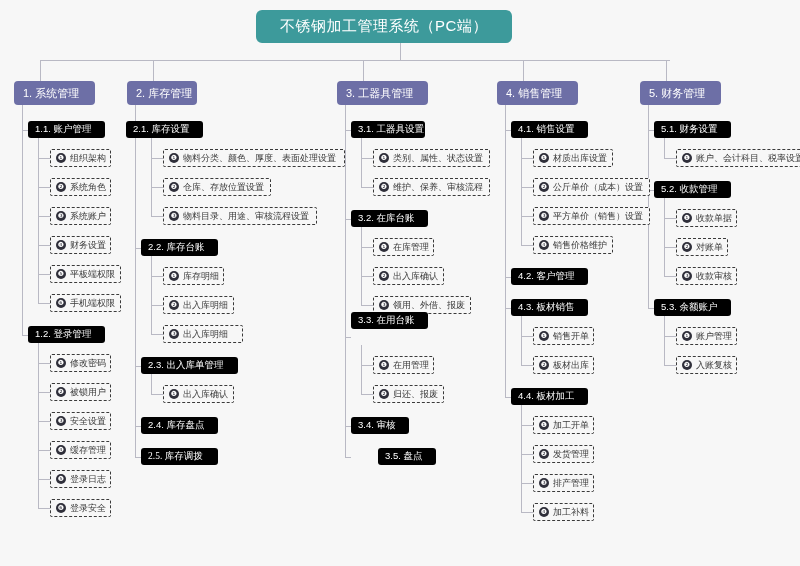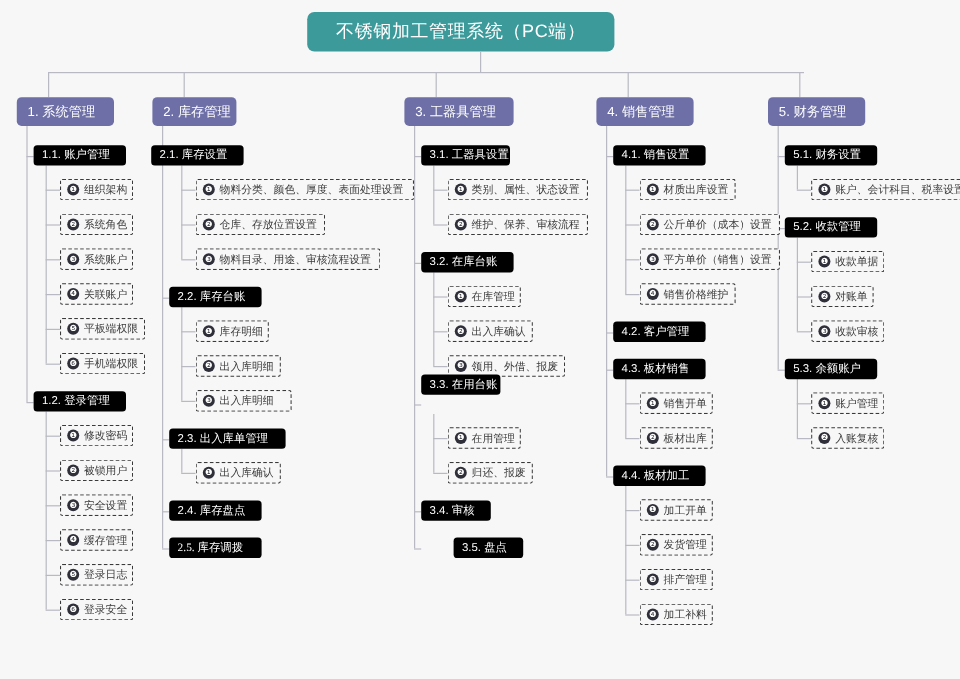--- a/index.html
+++ b/index.html
@@ -196,21 +196,21 @@
       <div class="leaf" style="left: 50px; top: 178px; width: 61px;">
         <span class="num">❷</span>
         <span class="txt">系统角色</span>
       </div>
       <div class="leaf" style="left: 50px; top: 207px; width: 61px;">
         <span class="num">❸</span>
         <span class="txt">系统账户</span>
       </div>
       <div class="leaf" style="left: 50px; top: 236px; width: 61px;">
         <span class="num">❹</span>
-        <span class="txt">关联账户</span>
+        <span class="txt">财务设置</span>
       </div>
       <div class="leaf" style="left: 50px; top: 265px; width: 71px;">
         <span class="num">❺</span>
         <span class="txt">平板端权限</span>
       </div>
       <div class="leaf" style="left: 50px; top: 294px; width: 71px;">
         <span class="num">❻</span>
         <span class="txt">手机端权限</span>
       </div>
       <div class="sec" style="left: 28px; top: 326px; width: 77px;">1.2. 登录管理</div>
@@ -288,21 +288,21 @@
         <span class="txt">在库管理</span>
       </div>
       <div class="leaf" style="left: 373px; top: 267px; width: 71px;">
         <span class="num">❷</span>
         <span class="txt">出入库确认</span>
       </div>
       <div class="leaf" style="left: 373px; top: 296px; width: 98px;">
         <span class="num">❸</span>
         <span class="txt">领用、外借、报废</span>
       </div>
-      <div class="sec" style="left: 351px; top: 312px; width: 66px;">3.3. 在用台账</div>
+      <div class="sec" style="left: 351px; top: 312px; width: 77px;">3.3. 在用台账</div>
       <div class="leaf" style="left: 373px; top: 356px; width: 61px;">
         <span class="num">❶</span>
         <span class="txt">在用管理</span>
       </div>
       <div class="leaf" style="left: 373px; top: 385px; width: 71px;">
         <span class="num">❷</span>
         <span class="txt">归还、报废</span>
       </div>
       <div class="sec" style="left: 351px; top: 417px; width: 58px;">3.4. 审核</div>
       <div class="sec" style="left: 351px; top: 448px; width: 58px; margin-left: 27px;">3.5. 盘点</div>

